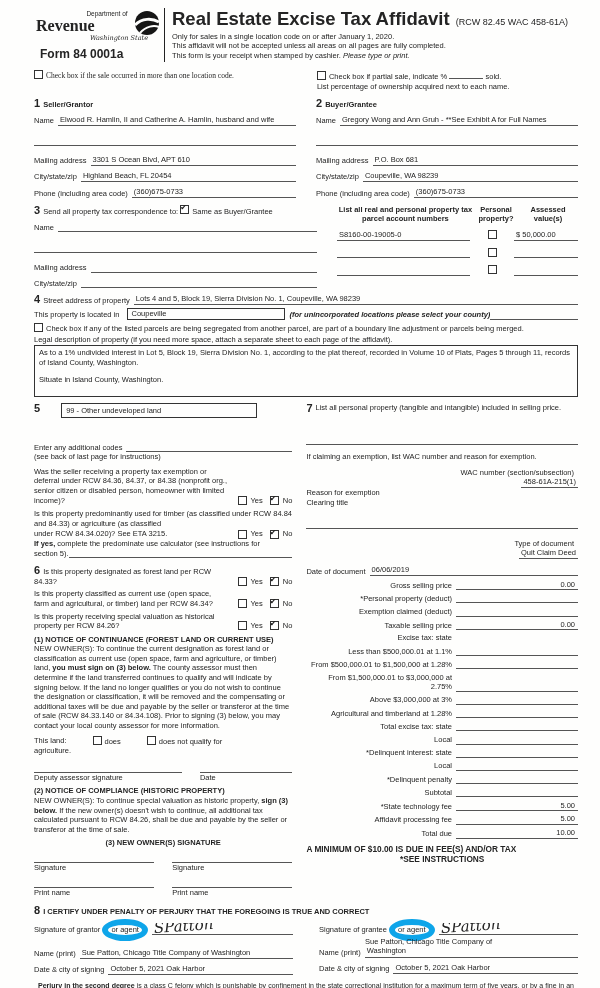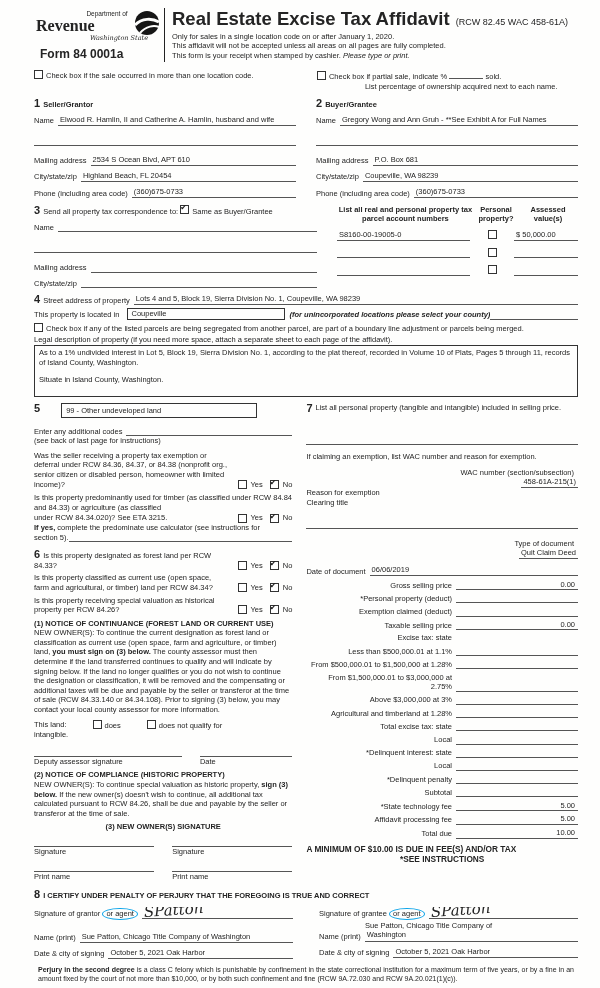--- a/index.html
+++ b/index.html
@@ -26,22 +26,22 @@
   .wastate{font-family:"DejaVu Serif",serif;font-style:italic;font-size:6.5px;text-align:right;margin-right:14px;}
   .formno{font-weight:bold;font-size:12px;margin-top:4px;margin-left:6px;}
   .logo-ic{position:absolute;right:2px;top:2px;width:26px;height:26px;}
   .hdr-div{border-left:1.5px solid #222;margin:0 7px 0 2px;}
   .hdr-main{padding-top:2px;}
   .title{font-size:18.5px;font-weight:bold;line-height:1;display:inline;}
   .titleref{font-size:9px;display:inline;margin-left:4px;}
   .hdr-sub{margin-top:3px;}
   
   .topchecks{display:flex;margin-top:8px;}
-  .tc-l{width:52%;} .tc-r{flex:1;}
-  .tc-note{margin-left:48px;}
+  .tc-l{width:52%;font-family:Liberation Serif, serif;} .tc-r{flex:1;}
+  .tc-note{}
   .pct-line{display:inline-block;width:34px;border-bottom:1px solid #555;height:8px;}
   
   .two-col{display:flex;gap:20px;margin-top:7px;}
   .col{flex:1;min-width:0;}
   .sec-title{display:flex;align-items:baseline;}
   .sec-title .t{font-weight:bold;}
   
   .s3row{display:flex;gap:20px;margin-top:7px;}
   .s3l{width:52%;} .s3r{flex:1;}
   .phead{display:flex;font-weight:bold;text-align:center;line-height:1.2;}
@@ -78,21 +78,21 @@
   .tax-label{padding-right:4px;text-align:right;}
   .tax-line{width:116px;flex:none;border-bottom:1px solid #555;text-align:right;min-height:9px;padding:0 3px;}
   .tax-row.nl .tax-line{border-bottom:none;}
   .minfee{font-weight:bold;text-align:left;font-size:8.3px;margin-top:5px;}
   .seeinstr{text-align:center;font-size:8.3px;font-weight:bold;}
   
   .s8{margin-top:8px;}
   .s8-head{display:flex;align-items:baseline;font-weight:bold;}
   .s8-cols{display:flex;gap:26px;margin-top:2px;}
   .s8-cols > div{flex:1;min-width:0;}
-  .circled{border:1px solid #0ea5e9;border-radius:50%;padding:0 3px 1px 3px;}
+  .circled{border:6px solid #0ea5e9;border-radius:50%;padding:0 3px 1px 3px;}
   .scrawl{font-family:"DejaVu Serif",serif;font-style:italic;font-size:15px;line-height:0.5;
           transform:rotate(-4deg);display:inline-block;white-space:nowrap;}
   .nameover{margin-left:46px;margin-top:2px;}
   
   .perjury{margin-top:7px;font-size:7px;text-align:justify;padding:0 4px;}
 </style>
 </head>
 <body>
 
 <div class="page">
@@ -139,21 +139,21 @@
           <span class="secnum">1</span>
           <span class="t">Seller/Grantor</span>
         </div>
       <div class="fl">
           <span class="lab">Name</span>
           <span class="val">Elwood R. Hamlin, II and Catherine A. Hamlin, husband and wife</span>
         </div>
       <div class="wline" style="margin-top:9px;"></div>
       <div class="fl" style="margin-top:9px;">
           <span class="lab">Mailing address</span>
-          <span class="val">2534 S Ocean Blvd, APT 610</span>
+          <span class="val">3301 S Ocean Blvd, APT 610</span>
         </div>
       <div class="fl">
           <span class="lab">City/state/zip</span>
           <span class="val">Highland Beach, FL 20454</span>
         </div>
       <div class="fl">
           <span class="lab">Phone (including area code)</span>
           <span class="val">(360)675-0733</span>
         </div>
     </div>
@@ -243,21 +243,21 @@
     </div>
   </div>
 
   <div class="main">
 
     <div class="mleft">
       <div class="row" style="align-items:flex-start;">
         <span class="secnum">5</span>
         <span class="codebox">99 - Other undeveloped land</span>
       </div>
-      <div class="fl" style="margin-top:8px;">
+      <div class="fl" style="margin-top:24px;">
           <span class="lab">Enter any additional codes</span>
           <span class="val"></span>
         </div>
       <div>(see back of last page for instructions)</div>
 
       <div class="qrow" style="margin-top:5px;">
         <span class="qtext">Was the seller receiving a property tax exemption or deferral under RCW 84.36, 84.37, or 84.38 (nonprofit org., senior citizen or disabled person, homeowner with limited income)?</span>
         <span class="yn">
             <span class="cb"></span>
             <span>Yes</span>
@@ -309,21 +309,21 @@
           </span>
       </div>
 
       <div class="notice-t">(1) NOTICE OF CONTINUANCE (FOREST LAND OR CURRENT USE)</div>
       <div><span>NEW OWNER(S): To continue the current designation as forest land or classification as current use (open space, farm and agriculture, or timber) land, </span><span class="b">you must sign on (3) below.</span><span> The county assessor must then determine if the land transferred continues to qualify and will indicate by signing below. If the land no longer qualifies or you do not wish to continue the designation or classification, it will be removed and the compensating or additional taxes will be due and payable by the seller or transferor at the time of sale (RCW 84.33.140 or 84.34.108). Prior to signing (3) below, you may contact your local county assessor for more information.</span></div>
       <div class="landrow">
         <span class="seg">This land:</span>
         <span class="seg"><span class="cb"></span><span>does</span></span>
         <span><span class="cb"></span><span>does not qualify for</span></span>
       </div>
-      <div>intangible.</div>
+      <div>agriculture.</div>
       <div class="dep-row">
         <div class="dep-a"><span>Deputy assessor signature</span></div>
         <div class="dep-b"><span>Date</span></div>
       </div>
       <div class="notice-t">(2) NOTICE OF COMPLIANCE (HISTORIC PROPERTY)</div>
       <div><span>NEW OWNER(S): To continue special valuation as historic property, </span><span class="b">sign (3) below.</span><span> If the new owner(s) doesn't wish to continue, all additional tax calculated pursuant to RCW 84.26, shall be due and payable by the seller or transferor at the time of sale.</span></div>
       <div class="notice-t center">(3) NEW OWNER(S) SIGNATURE</div>
       <div class="sig3">
         <div><span>Signature</span></div>
         <div><span>Signature</span></div>

